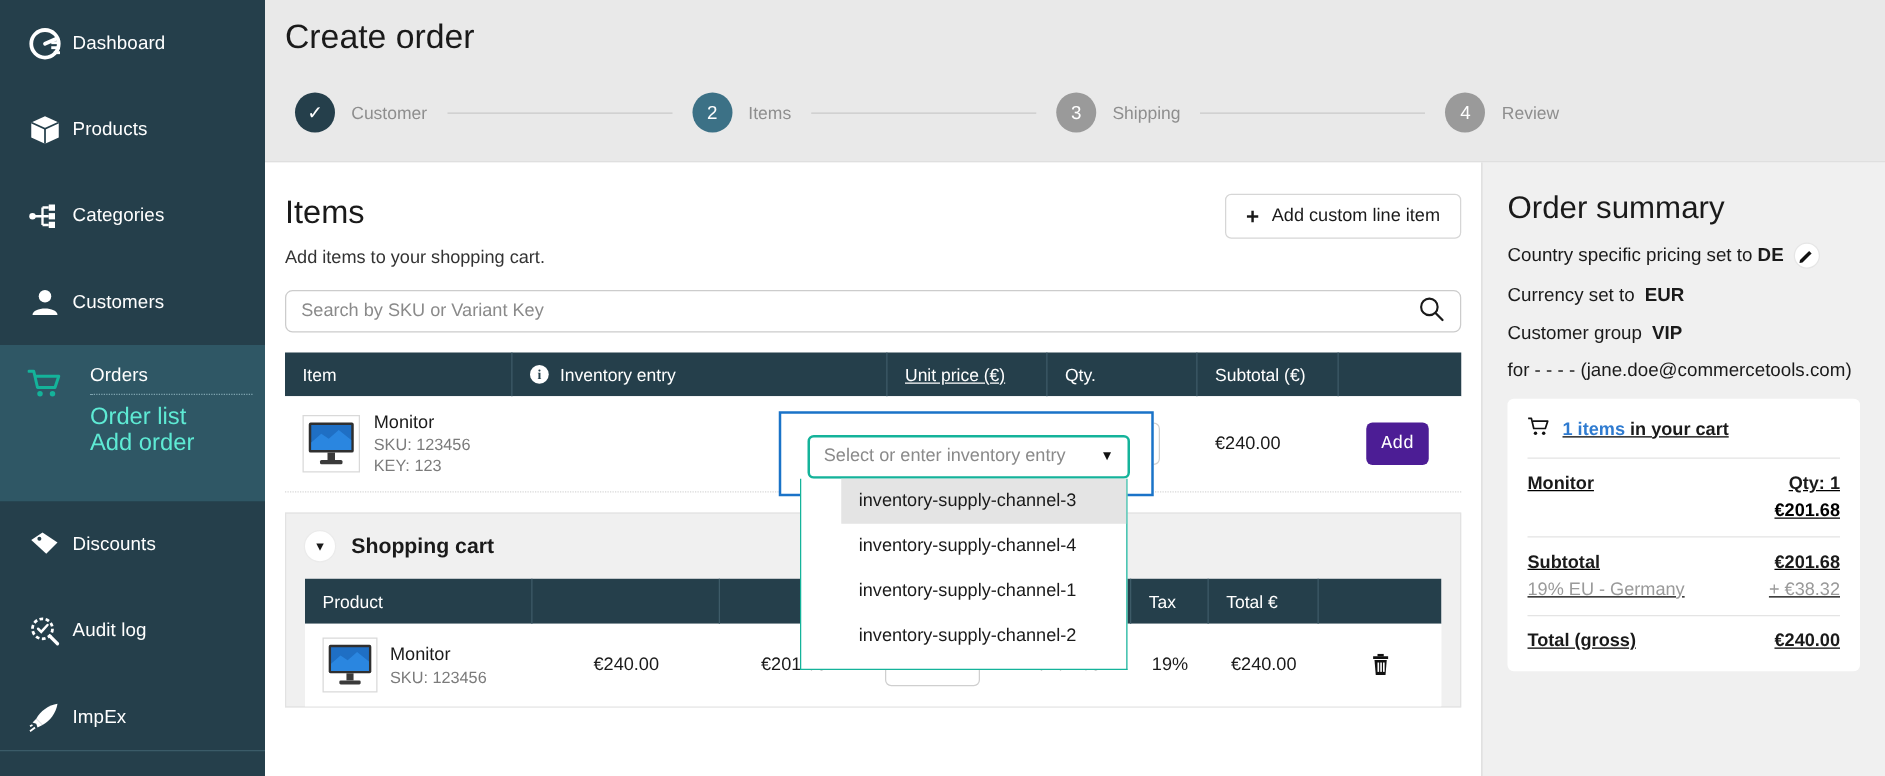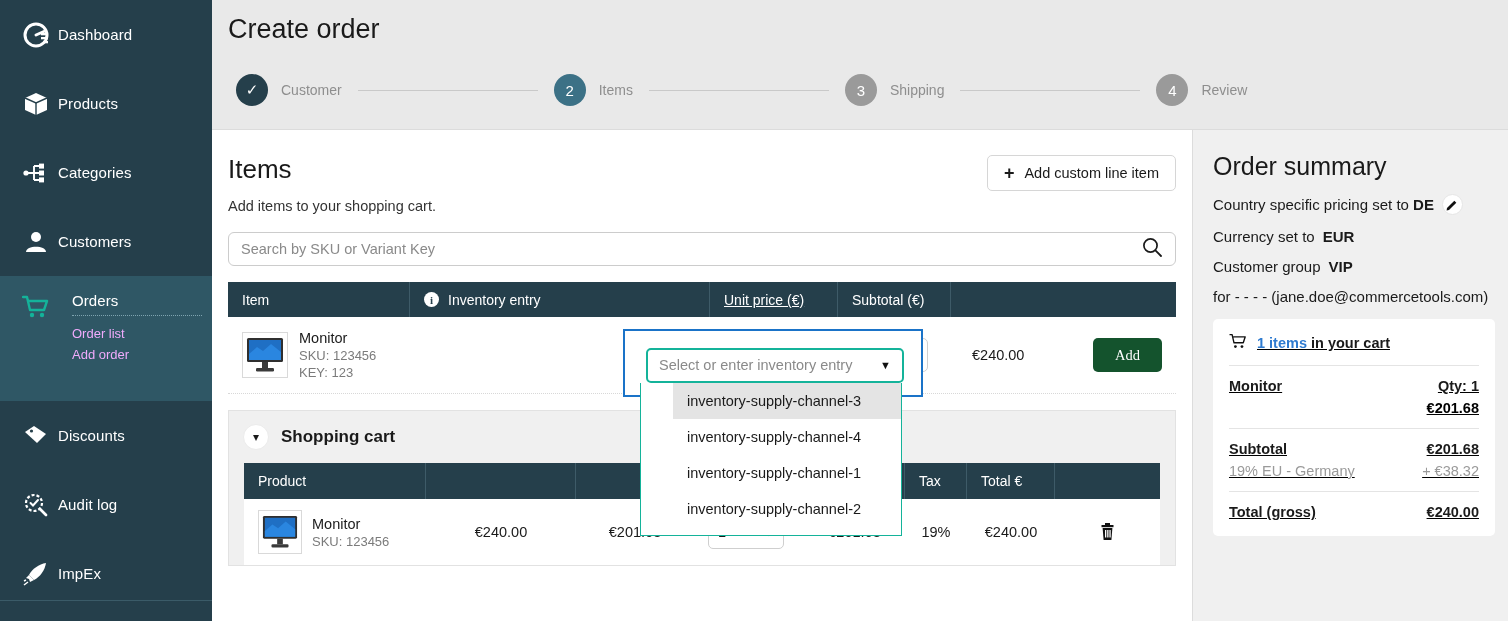--- a/index.html
+++ b/index.html
@@ -40,21 +40,21 @@
     padding-top: 16px;
   }
   .nav-item.active .nav-icon { padding-top: 2px; }
   .active-body { display: flex; flex-direction: column; margin-left: 14px; }
   .active-body .nav-label { padding-bottom: 6px; }
   .active-underline {
     border-bottom: 1px dotted #7fa4b0;
     width: 130px; margin-bottom: 7px;
   }
   .sub-item {
-    font-size: 13px; color: #f0abfc; line-height: 21px;
+    font-size: 19px; color: #5eead4; line-height: 21px;
   }
   .sidebar-divider {
     position: absolute; left: 0; right: 0;
     border-top: 1px solid #3b5b68;
   }
 
   
   #main { flex: 1 1 auto; height: 621px; position: relative; background: #ffffff; }
 
   #page-header {
@@ -158,23 +158,23 @@
 
   .qty-select {
     width: 76px; height: 34px; border: 1px solid #cfcfcf; border-radius: 5px;
     background: #fff; display: flex; align-items: center;
     justify-content: space-between; padding: 0 9px;
     font-size: 14.5px; color: #1a1a1a; cursor: pointer;
   }
   .caret { font-size: 10px; color: #1a1a1a; }
 
   .add-btn {
-    background: #14532d; color: #ffffff; border: none; border-radius: 5px;
-    height: 34px; padding: 0 22px; font-size: 14.5px;
-    font-family: Liberation Serif, serif; cursor: pointer;
+    background: #4c1d95; color: #ffffff; border: none; border-radius: 5px;
+    height: 34px; padding: 0 12px; font-size: 14.5px;
+    font-family: Liberation Mono, monospace; cursor: pointer;
   }
 
   
   #inv-focus-ring {
     position: absolute; left: 411px; top: 329px;
     width: 300px; height: 68px;
     border: 2px solid #1a73c8; background: #ffffff;
     z-index: 30;
   }
   #inv-combo {
@@ -412,20 +412,21 @@
         </div>
 
         <div id="items-table">
           <div class="thead">
             <div class="th" style="width:182px;">Item</div>
             <div class="th" style="width:300px;">
               <span class="info-dot">i</span>
               <span>Inventory entry</span>
             </div>
             <div class="th" style="width:128px;text-decoration:underline;">Unit price (€)</div>
+            <div class="th" style="width:120px;">Qty.</div>
             <div class="th" style="width:113px;">Subtotal (€)</div>
             <div class="th" style="flex:1 1 auto;"></div>
           </div>
 
           <div class="trow">
             <div class="td prod-cell" style="width:182px;">
               <span class="prod-thumb">
                 <svg width="40" height="38" viewBox="0 0 40 38">
                   <rect x="2" y="2" width="36" height="24" rx="1.5" fill="#2f2f2f"></rect>
                   <rect x="4" y="4" width="32" height="20" fill="#1f6fc4"></rect>

